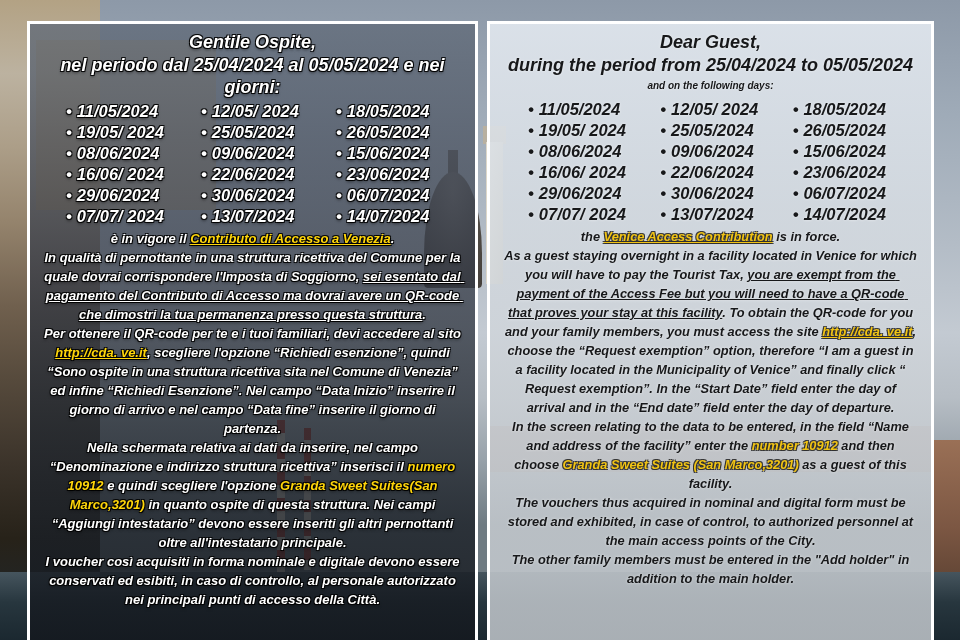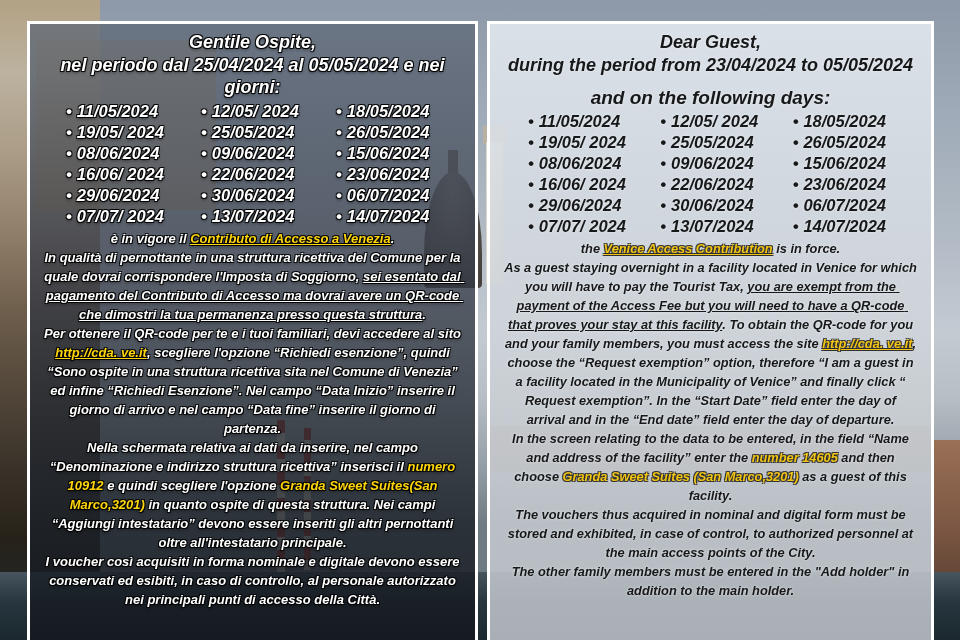--- a/index.html
+++ b/index.html
@@ -34,21 +34,21 @@
          overflow:hidden;text-align:center;font-style:italic;font-weight:bold;}
   .panel-left{left:27px;width:451px;padding:7px 12px;color:#fff;
     background:linear-gradient(180deg,rgba(96,106,120,.78) 0%,rgba(74,82,96,.75) 18%,rgba(52,58,70,.74) 40%,rgba(34,40,48,.78) 65%,rgba(20,24,30,.84) 100%);
     text-shadow:-1px -1px 0 rgba(0,0,0,.85),1px -1px 0 rgba(0,0,0,.85),-1px 1px 0 rgba(0,0,0,.85),1px 1px 0 rgba(0,0,0,.85),0 2px 3px rgba(0,0,0,.5);}
   .panel-right{left:487px;width:447px;padding:7px 14px;color:#17181a;
     background:linear-gradient(180deg,rgba(226,232,239,.9) 0%,rgba(215,221,227,.84) 30%,rgba(204,209,214,.82) 60%,rgba(196,201,206,.84) 100%);
     text-shadow:0 0 3px rgba(255,255,255,.65);}
 
   .greeting{font-size:18px;line-height:23px;}
   .period{font-size:18px;line-height:22px;}
-  .days-line{font-size:19px;line-height:20px;margin-top:12px;}
+  .days-line{font-size:10px;line-height:20px;}
 
   .dates{display:grid;grid-template-columns:1fr 1fr 1fr;margin:3px 0 2px;padding:0 8px;}
   .date-cell{font-size:16.5px;line-height:21px;text-align:left;padding-left:16px;white-space:nowrap;}
   .panel-right .date-cell{line-height:21px;}
   .bullet{margin-right:5px;}
 
   .para{font-size:13px;line-height:19px;}
   .panel-right .para{font-size:12.8px;line-height:19px;}
 
   .seg{white-space:pre-wrap;}
@@ -99,21 +99,21 @@
     </div>
   <div class="para"><span class="seg plain">è in vigore il </span><span class="seg yellow-ul">Contributo di Accesso a Venezia</span><span class="seg plain">.</span></div>
   <div class="para"><span class="seg plain">In qualità di pernottante in una struttura ricettiva del Comune per la quale dovrai corrispondere l'Imposta di Soggiorno, </span><span class="seg ul">sei esentato dal pagamento del Contributo di Accesso ma dovrai avere un QR-code che dimostri la tua permanenza presso questa struttura</span><span class="seg plain">.</span></div>
   <div class="para"><span class="seg plain">Per ottenere il QR-code per te e i tuoi familiari, devi accedere al sito </span><span class="seg yellow-ul">http://cda. ve.it</span><span class="seg plain">, scegliere l'opzione “Richiedi esenzione”, quindi “Sono ospite in una struttura ricettiva sita nel Comune di Venezia” ed infine “Richiedi Esenzione”. Nel campo “Data Inizio” inserire il giorno di arrivo e nel campo “Data fine” inserire il giorno di partenza.</span></div>
   <div class="para"><span class="seg plain">Nella schermata relativa ai dati da inserire, nel campo “Denominazione e indirizzo struttura ricettiva” inserisci il </span><span class="seg yellow">numero 10912</span><span class="seg plain"> e quindi scegliere l'opzione </span><span class="seg yellow">Granda Sweet Suites(San Marco,3201)</span><span class="seg plain"> in quanto ospite di questa struttura. Nei campi “Aggiungi intestatario” devono essere inseriti gli altri pernottanti oltre all'intestatario principale.</span></div>
   <div class="para"><span class="seg plain">I voucher così acquisiti in forma nominale e digitale devono essere conservati ed esibiti, in caso di controllo, al personale autorizzato nei principali punti di accesso della Città.</span></div>
 </div>
 
 <div class="panel panel-right">
   <div class="greeting">Dear Guest,</div>
-  <div class="period">during the period from 23/04/2024 to 05/05/2024</div>
+  <div class="period">during the period from 25/04/2024 to 05/05/2024</div>
   <div class="days-line">and on the following days:</div>
   <div class="dates">
       <div class="date-cell"><span class="bullet">•</span><span>11/05/2024</span></div>
       <div class="date-cell"><span class="bullet">•</span><span>12/05/ 2024</span></div>
       <div class="date-cell"><span class="bullet">•</span><span>18/05/2024</span></div>
       <div class="date-cell"><span class="bullet">•</span><span>19/05/ 2024</span></div>
       <div class="date-cell"><span class="bullet">•</span><span>25/05/2024</span></div>
       <div class="date-cell"><span class="bullet">•</span><span>26/05/2024</span></div>
       <div class="date-cell"><span class="bullet">•</span><span>08/06/2024</span></div>
       <div class="date-cell"><span class="bullet">•</span><span>09/06/2024</span></div>
@@ -123,16 +123,16 @@
       <div class="date-cell"><span class="bullet">•</span><span>23/06/2024</span></div>
       <div class="date-cell"><span class="bullet">•</span><span>29/06/2024</span></div>
       <div class="date-cell"><span class="bullet">•</span><span>30/06/2024</span></div>
       <div class="date-cell"><span class="bullet">•</span><span>06/07/2024</span></div>
       <div class="date-cell"><span class="bullet">•</span><span>07/07/ 2024</span></div>
       <div class="date-cell"><span class="bullet">•</span><span>13/07/2024</span></div>
       <div class="date-cell"><span class="bullet">•</span><span>14/07/2024</span></div>
     </div>
   <div class="para"><span class="seg plain">the </span><span class="seg yellow-ul">Venice Access Contribution</span><span class="seg plain"> is in force.</span></div>
   <div class="para"><span class="seg plain">As a guest staying overnight in a facility located in Venice for which you will have to pay the Tourist Tax, </span><span class="seg ul">you are exempt from the payment of the Access Fee but you will need to have a QR-code that proves your stay at this facility</span><span class="seg plain">. To obtain the QR-code for you and your family members, you must access the site </span><span class="seg yellow-ul">http://cda. ve.it</span><span class="seg plain">, choose the “Request exemption” option, therefore “I am a guest in a facility located in the Municipality of Venice” and finally click “ Request exemption”. In the “Start Date” field enter the day of arrival and in the “End date” field enter the day of departure.</span></div>
-  <div class="para"><span class="seg plain">In the screen relating to the data to be entered, in the field “Name and address of the facility” enter the </span><span class="seg yellow">number 14605</span><span class="seg plain"> and then choose </span><span class="seg yellow">Granda Sweet Suites (San Marco,3201)</span><span class="seg plain"> as a guest of this facility.</span></div>
+  <div class="para"><span class="seg plain">In the screen relating to the data to be entered, in the field “Name and address of the facility” enter the </span><span class="seg yellow">number 10912</span><span class="seg plain"> and then choose </span><span class="seg yellow">Granda Sweet Suites (San Marco,3201)</span><span class="seg plain"> as a guest of this facility.</span></div>
   <div class="para"><span class="seg plain">The vouchers thus acquired in nominal and digital form must be stored and exhibited, in case of control, to authorized personnel at the main access points of the City.</span></div>
   <div class="para"><span class="seg plain">The other family members must be entered in the "Add holder" in addition to the main holder.</span></div>
 </div>
 
 </body></html>

